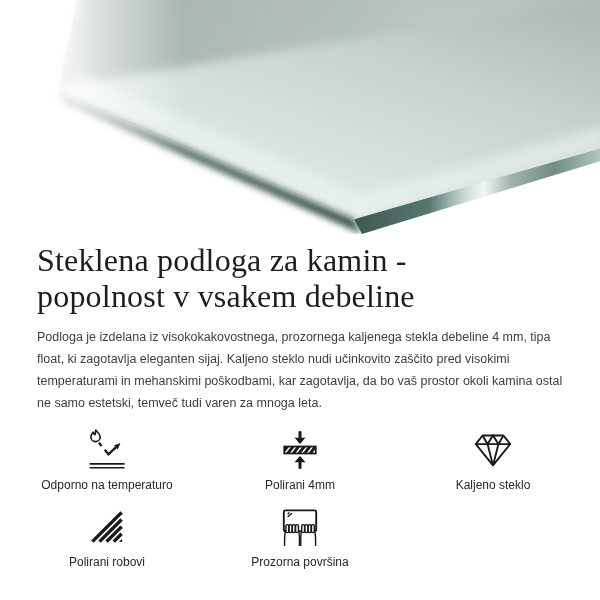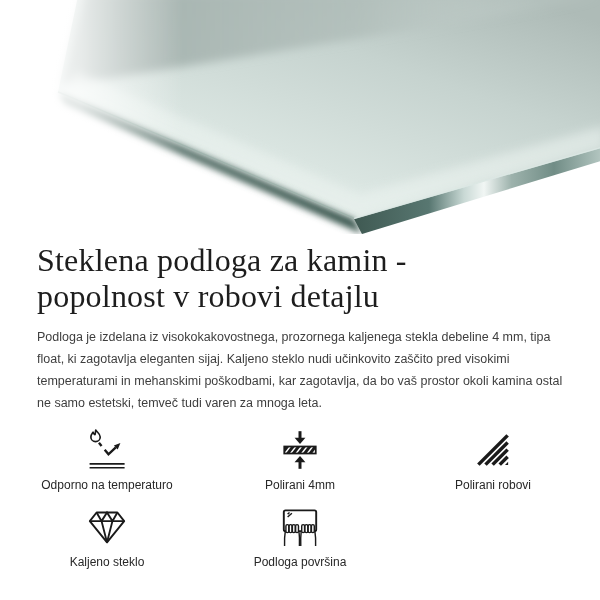--- a/index.html
+++ b/index.html
@@ -89,21 +89,21 @@
     <path d="M58 92 L354 218.5" stroke="#9eb3ad" stroke-width="1.4" opacity="0.7" fill="none"></path>
     <path d="M354 218.5 L604 146.5" stroke="#dce8e4" stroke-width="1.4" opacity="0.85" fill="none"></path>
 
     <rect x="-2" y="-2" width="185" height="240" fill="url(#fadeLeft)"></rect>
   </svg>
 
   <div class="content">
 
     <h1 class="title">
       <span class="tline">Steklena podloga za kamin -</span>
-      <span class="tline">popolnost v robovi detajlu</span>
+      <span class="tline">popolnost v vsakem debeline</span>
     </h1>
 
     <p class="desc">Podloga je izdelana iz visokokakovostnega, prozornega kaljenega stekla debeline 4 mm, tipa float, ki zagotavlja eleganten sijaj. Kaljeno steklo nudi učinkovito zaščito pred visokimi temperaturami in mehanskimi poškodbami, kar zagotavlja, da bo vaš prostor okoli kamina ostal ne samo estetski, temveč tudi varen za mnoga leta.</p>
 
     <div class="features">
 
       <div class="feature">
         <div class="icon-box">
           <svg width="46" height="44" viewBox="0 0 48 48" fill="none" stroke="#1a1a1a">
             <path d="M5 39.2 H43.2" stroke-width="1.8"></path>
@@ -141,43 +141,43 @@
               <path d="M17.8 38 H30.2 L24 30.8 Z"></path>
             </g>
           </svg>
         </div>
         <div class="flabel">Polirani 4mm</div>
       </div>
 
 
       <div class="feature">
         <div class="icon-box">
+          <svg width="46" height="38" viewBox="0 0 48 42" fill="none" stroke="#1a1a1a" stroke-width="2.1">
+            <path d="M12.5 5 H35.5 L43 14.5 L24 38 L5 14.5 Z" stroke-linejoin="round"></path>
+            <path d="M5 14.5 H43"></path>
+            <path d="M12.5 5 L18 14.5 L24 5 L30 14.5 L35.5 5"></path>
+            <path d="M18 14.5 L24 38 L30 14.5"></path>
+          </svg>
+        </div>
+        <div class="flabel">Kaljeno steklo</div>
+      </div>
+
+      <div class="feature">
+        <div class="icon-box">
           <svg width="36" height="36" viewBox="0 0 48 48">
             <g stroke="#1a1a1a" stroke-width="4.6" fill="none">
               <path d="M4.5 43.5 L43.5 4.5"></path>
               <path d="M14 43.5 L43.5 14"></path>
               <path d="M23.5 43.5 L43.5 23.5"></path>
               <path d="M33 43.5 L43.5 33"></path>
             </g>
             <path d="M40 44 H44.2 V39.8 Z" fill="#1a1a1a"></path>
           </svg>
         </div>
         <div class="flabel">Polirani robovi</div>
-      </div>
-
-      <div class="feature">
-        <div class="icon-box">
-          <svg width="46" height="38" viewBox="0 0 48 42" fill="none" stroke="#1a1a1a" stroke-width="2.1">
-            <path d="M12.5 5 H35.5 L43 14.5 L24 38 L5 14.5 Z" stroke-linejoin="round"></path>
-            <path d="M5 14.5 H43"></path>
-            <path d="M12.5 5 L18 14.5 L24 5 L30 14.5 L35.5 5"></path>
-            <path d="M18 14.5 L24 38 L30 14.5"></path>
-          </svg>
-        </div>
-        <div class="flabel">Kaljeno steklo</div>
       </div>
 
       <div class="feature">
         <div class="icon-box">
           <svg width="48" height="40" viewBox="0 0 50 42" fill="none" stroke="#1a1a1a">
             <rect x="8" y="3.5" width="34" height="22" rx="1.8" stroke-width="2"></rect>
             <path d="M12 10.5 L16.5 6.5 M12 7.5 L14 5.8" stroke-width="1.5"></path>
 
             <g stroke-width="1.5">
               <path d="M9.6 25 C8.8 30 8.6 35 8.8 41"></path>
@@ -191,18 +191,18 @@
             <g stroke-width="1.5">
               <path d="M26.2 26.5 C25.6 31 25.6 36 25.8 41"></path>
               <path d="M40.6 25 C41.4 30 41.6 35 41.4 41"></path>
               <rect x="26.8" y="18.5" width="3" height="8.4" rx="1.4" fill="#ffffff"></rect>
               <rect x="30.2" y="18.5" width="3" height="8.4" rx="1.4" fill="#ffffff"></rect>
               <rect x="33.6" y="18.5" width="3" height="8.4" rx="1.4" fill="#ffffff"></rect>
               <rect x="37" y="18.5" width="3" height="8.4" rx="1.4" fill="#ffffff"></rect>
             </g>
           </svg>
         </div>
-        <div class="flabel">Podloga površina</div>
+        <div class="flabel">Prozorna površina</div>
       </div>
 
     </div>
   </div>
 </div>
 
 </body></html>

